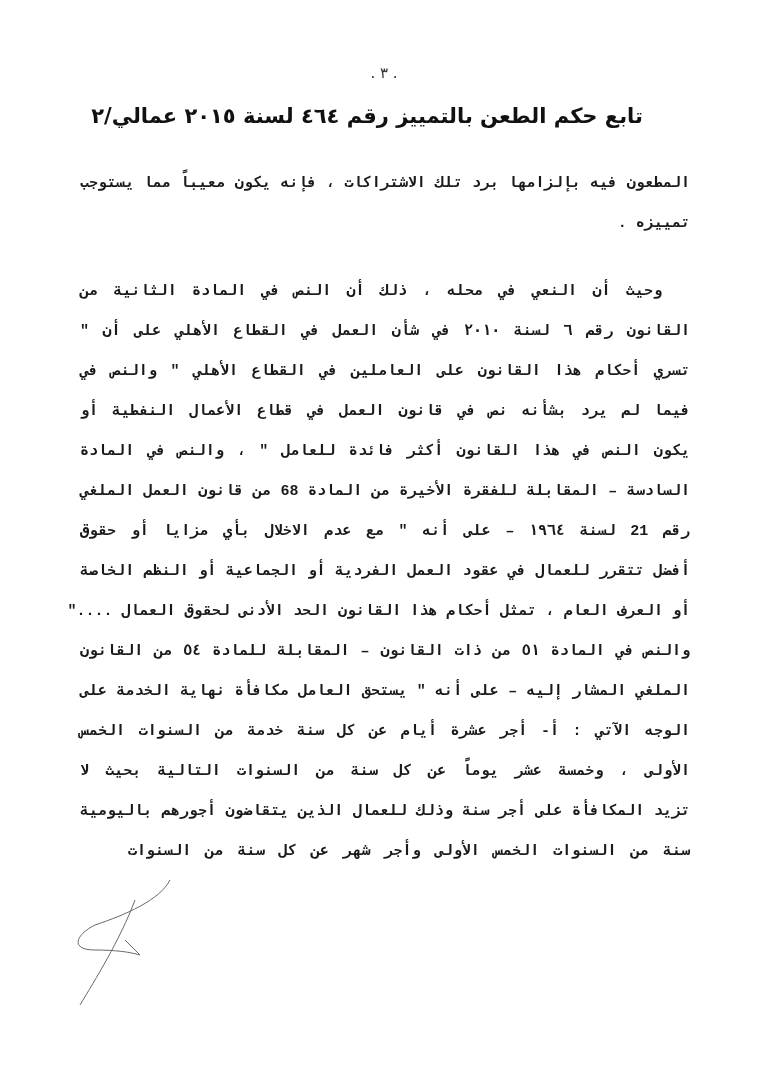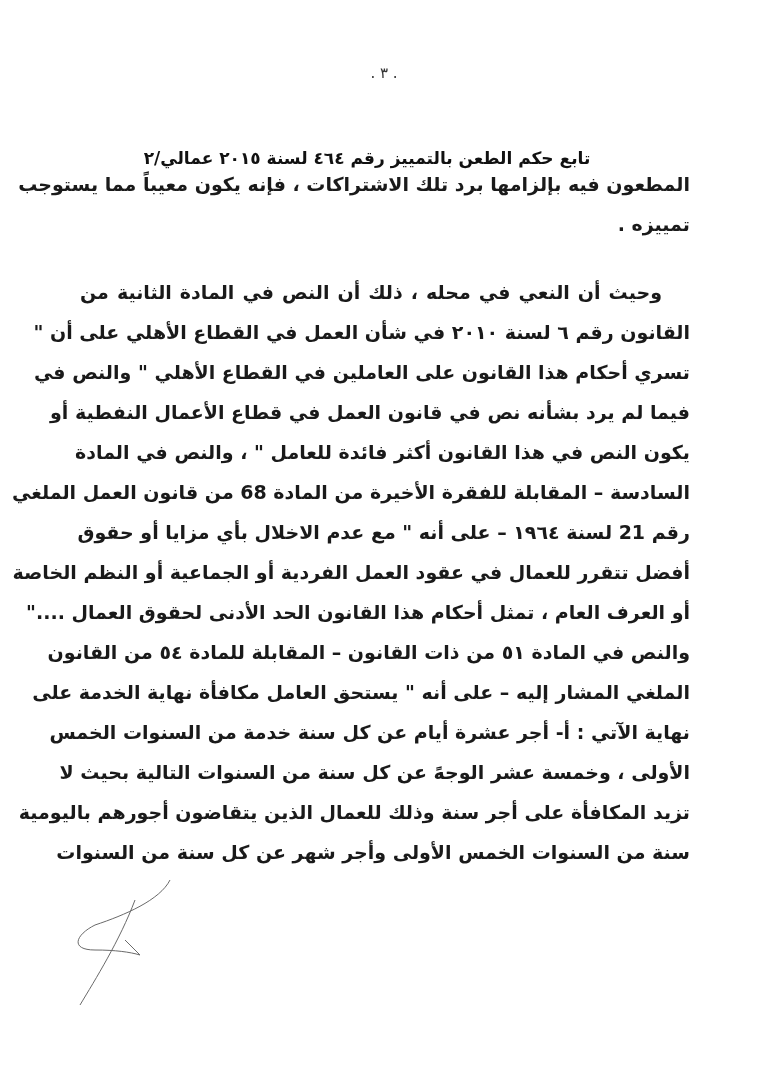--- a/index.html
+++ b/index.html
@@ -6,29 +6,30 @@
   body {
     width: 768px; height: 1086px; background: #ffffff; position: relative; overflow: hidden;
     font-family: "DejaVu Sans", "Liberation Sans", sans-serif; color: #1a1a1a;
   }
   .page-number {
     position: absolute; top: 64px; left: 0; width: 768px; text-align: center;
     font-size: 15px; color: #333; direction: rtl;
   }
   .heading {
     position: absolute; top: 104px; left: 0; width: 734px; text-align: center;
-    font-size: 17px; font-weight: bold; direction: rtl; color: #111; margin-top: 44px;
+    font-size: 21px; font-weight: bold; direction: rtl; color: #111;
   }
   .body-text {
     position: absolute; top: 164px; left: 80px; width: 610px; direction: rtl;
   }
   .line {
-    height: 40px; line-height: 40px; font-size: 19px; font-weight: bold;
+    height: 40px; line-height: 40px; font-size: 15px; font-weight: bold;
     text-align: justify; text-align-last: justify; white-space: nowrap; overflow: visible;
     letter-spacing: 0px;
+    font-family: Liberation Mono, monospace;
   }
   .line.last { text-align-last: right; }
   .spacer { height: 28px; }
   .signature {
     position: absolute; left: 75px; top: 880px; width: 120px; height: 130px;
   }
 </style>
 </head>
 <body>
 
@@ -46,22 +47,22 @@
     <div class="line" style="text-indent:0;">القانون رقم ٦ لسنة ٢٠١٠ في شأن العمل في القطاع الأهلي على أن "</div>
     <div class="line" style="text-indent:0;">تسري أحكام هذا القانون على العاملين في القطاع الأهلي " والنص في</div>
     <div class="line" style="text-indent:0;">فيما لم يرد بشأنه نص في قانون العمل في قطاع الأعمال النفطية أو</div>
     <div class="line" style="text-indent:0;">يكون النص في هذا القانون أكثر فائدة للعامل " ، والنص في المادة</div>
     <div class="line" style="text-indent:0;">السادسة – المقابلة للفقرة الأخيرة من المادة 68 من قانون العمل الملغي</div>
     <div class="line" style="text-indent:0;">رقم 21 لسنة ١٩٦٤ – على أنه " مع عدم الاخلال بأي مزايا أو حقوق</div>
     <div class="line" style="text-indent:0;">أفضل تتقرر للعمال في عقود العمل الفردية أو الجماعية أو النظم الخاصة</div>
     <div class="line" style="text-indent:0;">أو العرف العام ، تمثل أحكام هذا القانون الحد الأدنى لحقوق العمال ...."</div>
     <div class="line" style="text-indent:0;">والنص في المادة ٥١ من ذات القانون – المقابلة للمادة ٥٤ من القانون</div>
     <div class="line" style="text-indent:0;">الملغي المشار إليه – على أنه " يستحق العامل مكافأة نهاية الخدمة على</div>
-    <div class="line" style="text-indent:0;">نهاية الآتي : أ- أجر عشرة أيام عن كل سنة خدمة من السنوات الخمس</div>
-    <div class="line" style="text-indent:0;">الأولى ، وخمسة عشر الوجهً عن كل سنة من السنوات التالية بحيث لا</div>
+    <div class="line" style="text-indent:0;">الوجه الآتي : أ- أجر عشرة أيام عن كل سنة خدمة من السنوات الخمس</div>
+    <div class="line" style="text-indent:0;">الأولى ، وخمسة عشر يوماً عن كل سنة من السنوات التالية بحيث لا</div>
     <div class="line" style="text-indent:0;">تزيد المكافأة على أجر سنة وذلك للعمال الذين يتقاضون أجورهم باليومية</div>
     <div class="line" style="text-indent:0;margin-left:48px;">سنة من السنوات الخمس الأولى وأجر شهر عن كل سنة من السنوات</div>
   </div>
 </div>
 
 <svg class="signature" viewBox="0 0 120 130">
   <path d="M95 0 C 85 20, 50 35, 20 45 C 0 55, -5 70, 20 70 C 40 70, 55 72, 65 75 L 50 60 M 60 20 C 45 60, 20 100, 5 125" fill="none" stroke="#6a6a6a" stroke-width="1"></path>
 </svg>
 
 </body></html>

